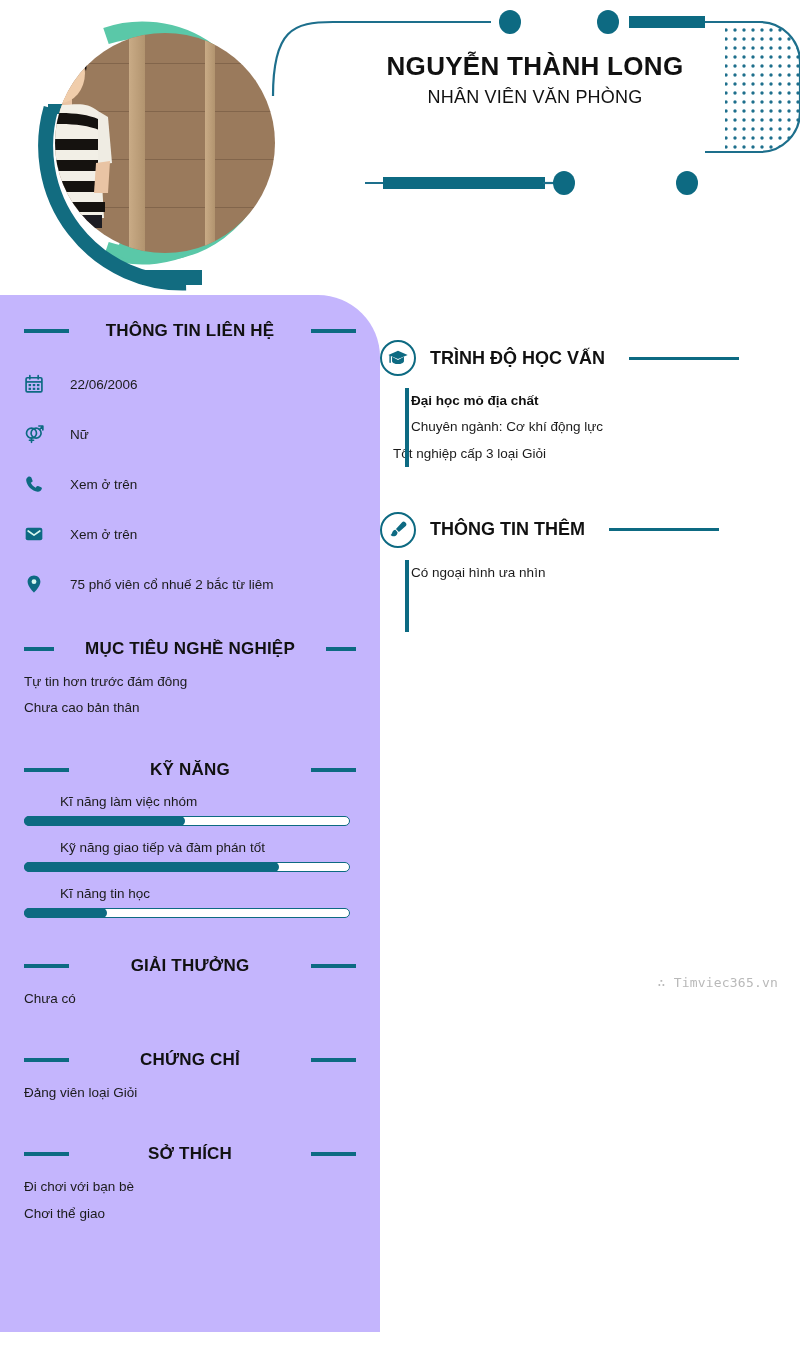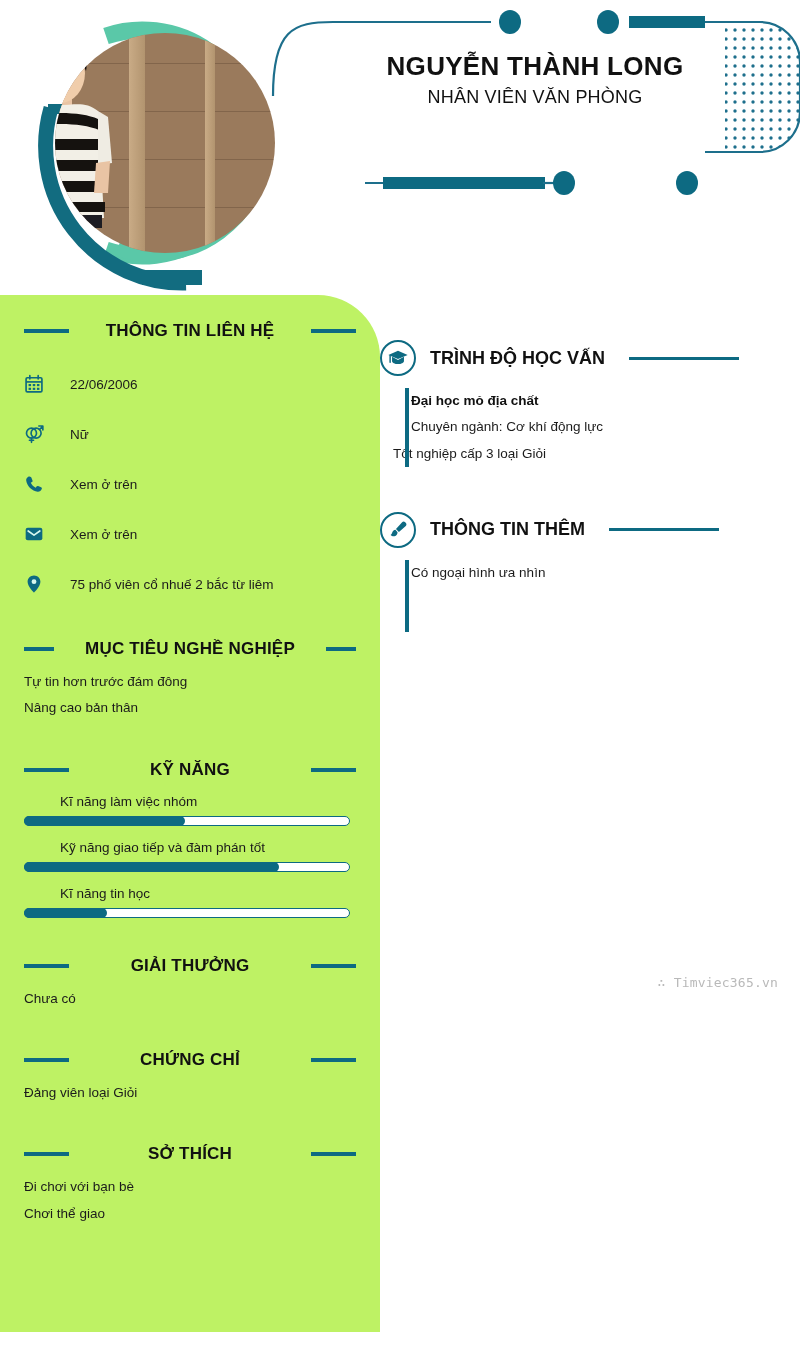--- a/index.html
+++ b/index.html
@@ -45,21 +45,21 @@
     font-size:26px; font-weight:bold; letter-spacing:.3px; color:#111111;
     line-height:1.15; white-space:nowrap;
   }
   .job {
     font-size:18px; color:#111111; margin-top:5px; letter-spacing:.2px;
   }
 
   
   .sidebar {
     position:absolute; left:0; top:295px; width:380px; height:1037px;
-    background:#bef264; border-top-right-radius:62px;
+    background:#c4b5fd; border-top-right-radius:62px;
   }
   .side-inner { padding:0 24px; }
 
   .sec-head {
     display:flex; align-items:center; gap:10px;
     margin-top:26px; margin-bottom:4px;
   }
   .sec-head .dash-l { width:45px; height:4px; background:#0d6a82; flex:0 0 auto; }
   .sec-head .dash-r { width:45px; height:4px; background:#0d6a82; flex:0 0 auto; }
   .sec-head .sec-title {
@@ -272,21 +272,21 @@
         </div>
       </div>
 
       <div class="sec-head wide" style="margin-top:30px">
         <span class="dash-l"></span>
         <span class="sec-title">MỤC TIÊU NGHỀ NGHIỆP</span>
         <span class="dash-r"></span>
       </div>
       <div class="blk">
         <div class="body-line">Tự tin hơn trước đám đông</div>
-        <div class="body-line">Nâng cao bản thân</div>
+        <div class="body-line">Chưa cao bản thân</div>
       </div>
 
       <div class="sec-head" style="margin-top:38px">
         <span class="dash-l"></span>
         <span class="sec-title">KỸ NĂNG</span>
         <span class="dash-r"></span>
       </div>
       <div>
         <div class="skill">
           <div class="skill-name">Kĩ năng làm việc nhóm</div>

